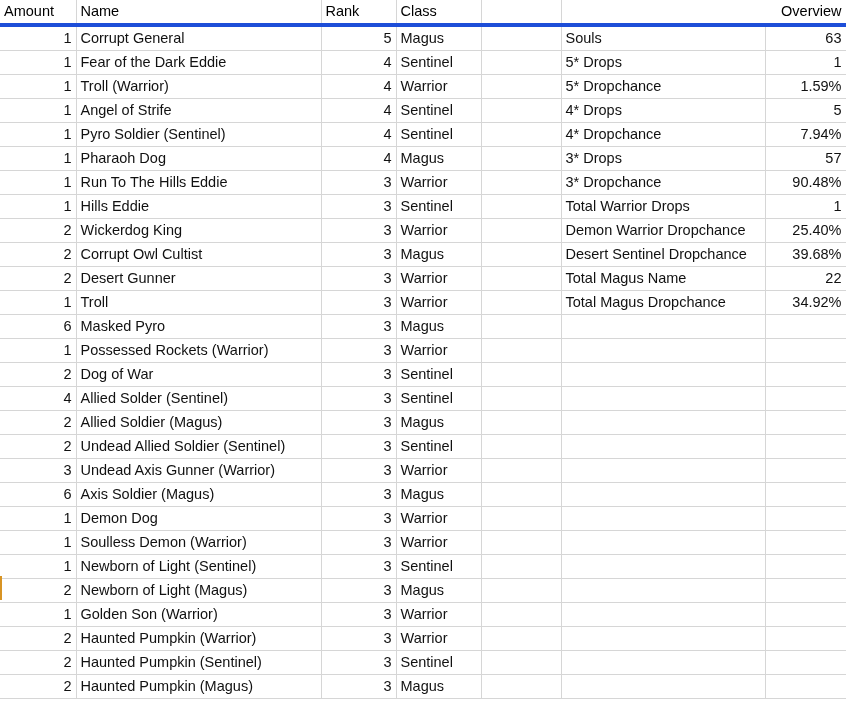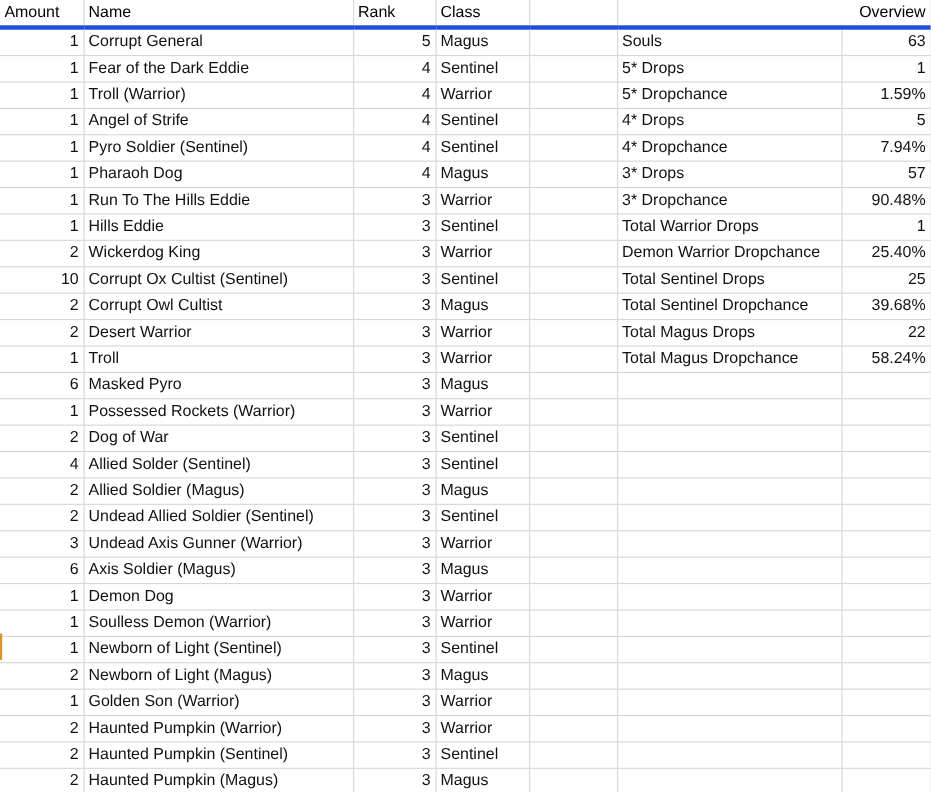--- a/index.html
+++ b/index.html
@@ -202,54 +202,45 @@
         <tr>
           <td class="right">2</td>
           <td class="left">Wickerdog King</td>
           <td class="right">3</td>
           <td class="left">Warrior</td>
           <td class="gap-cell"></td>
           <td class="left">Demon Warrior Dropchance</td>
           <td class="right">25.40%</td>
         </tr>
         <tr>
-          <td class="right">10</td>
-          <td class="left">Corrupt Ox Cultist (Sentinel)</td>
-          <td class="right">3</td>
-          <td class="left">Sentinel</td>
-          <td class="gap-cell"></td>
-          <td class="left">Total Sentinel Drops</td>
-          <td class="right">25</td>
-        </tr>
-        <tr>
           <td class="right">2</td>
           <td class="left">Corrupt Owl Cultist</td>
           <td class="right">3</td>
           <td class="left">Magus</td>
           <td class="gap-cell"></td>
-          <td class="left">Total Sentinel Dropchance</td>
+          <td class="left">Desert Sentinel Dropchance</td>
           <td class="right">39.68%</td>
         </tr>
         <tr>
           <td class="right">2</td>
-          <td class="left">Desert Warrior</td>
-          <td class="right">3</td>
-          <td class="left">Warrior</td>
-          <td class="gap-cell"></td>
-          <td class="left">Total Magus Drops</td>
+          <td class="left">Desert Gunner</td>
+          <td class="right">3</td>
+          <td class="left">Warrior</td>
+          <td class="gap-cell"></td>
+          <td class="left">Total Magus Name</td>
           <td class="right">22</td>
         </tr>
         <tr>
           <td class="right">1</td>
           <td class="left">Troll</td>
           <td class="right">3</td>
           <td class="left">Warrior</td>
           <td class="gap-cell"></td>
           <td class="left">Total Magus Dropchance</td>
-          <td class="right">58.24%</td>
+          <td class="right">34.92%</td>
         </tr>
         <tr>
           <td class="right">6</td>
           <td class="left">Masked Pyro</td>
           <td class="right">3</td>
           <td class="left">Magus</td>
           <td class="gap-cell"></td>
           <td class="left"></td>
           <td class="right"></td>
         </tr>

